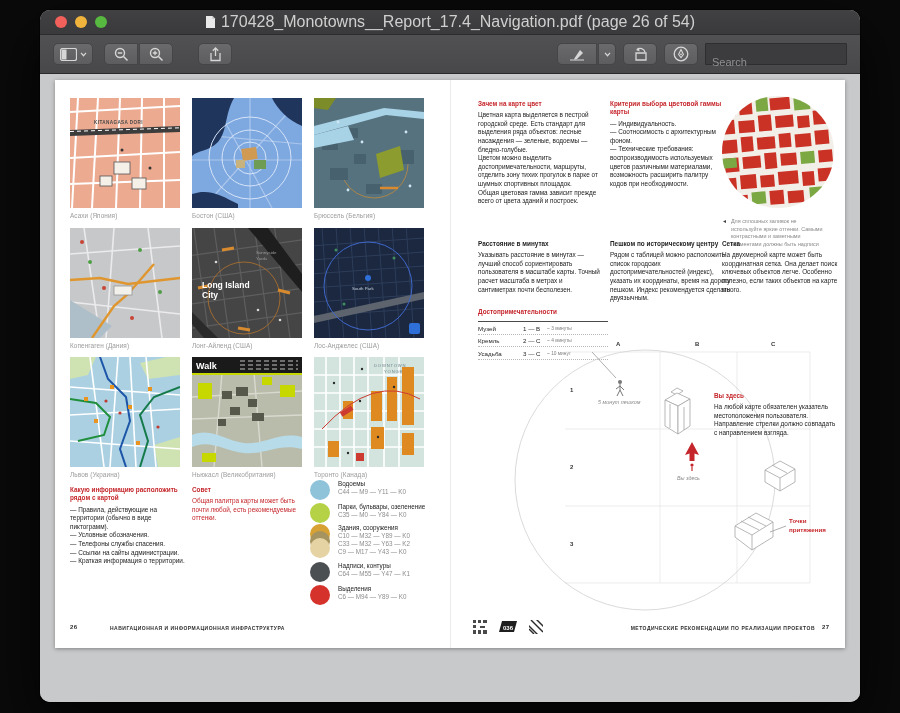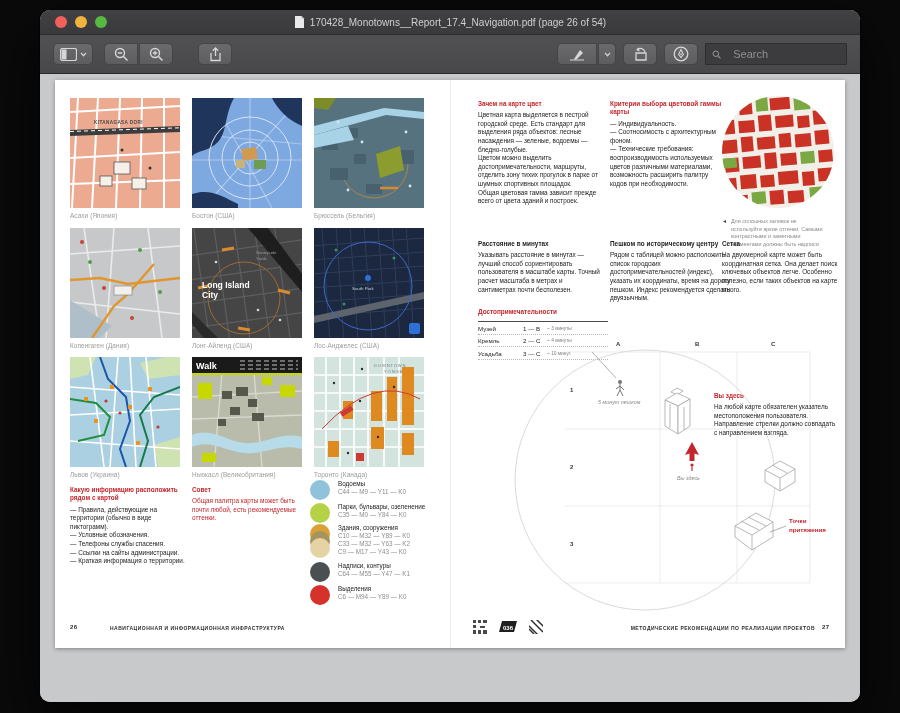--- a/index.html
+++ b/index.html
@@ -24,21 +24,21 @@
     height:25px; background:linear-gradient(#414143,#3a3a3c);
     display:flex; align-items:center; position:relative;
     border-bottom:1px solid #2c2c2e;
   }
   .lights{ display:flex; gap:8px; margin-left:15px; }
   .light{ width:12px; height:12px; border-radius:50%; }
   .light.r{ background:#f2605b; } .light.y{ background:#f0b43c; } .light.g{ background:#57b93f; }
   .title-wrap{
     position:absolute; left:0; right:0; text-align:center;
     display:flex; justify-content:center; align-items:center; gap:5px;
-    font-size:10px; color:#cfcfcf; pointer-events:none;
+    font-size:16px; color:#cfcfcf; pointer-events:none;
   }
   .toolbar{
     height:39px; background:linear-gradient(#515153,#48484a);
     border-bottom:1px solid #2a2a2c;
     display:flex; align-items:center; padding:0 13px; gap:7px;
   }
   .tb-btn{
     height:22px; min-width:34px; border-radius:5px;
     background:linear-gradient(#6a6a6c,#5d5d5f);
     border:1px solid #454547;
@@ -47,21 +47,21 @@
   .tb-group{ display:flex; gap:1px; margin-left:4px;}
   .tb-group .tb-btn:first-child{ border-radius:5px 0 0 5px; }
   .tb-group .tb-btn:last-child{ border-radius:0 5px 5px 0; }
   .split{ display:flex; gap:1px; }
   .split .tb-btn.main{ border-radius:5px 0 0 5px; min-width:40px;}
   .split .tb-btn.dd{ border-radius:0 5px 5px 0; min-width:18px;}
   .spacer{ flex:1; }
   .search{
     width:142px; height:22px; border-radius:1px;
     background:#3c3c3e; border:1px solid #2e2e30;
-    display:flex; align-items:center; padding:0 6px; gap:12px;
+    display:flex; align-items:center; padding:0 6px; gap:12px;flex-direction:column;
   }
   .search input{
     background:transparent; border:none; outline:none; width:100%;
     font-size:11px; color:#ddd; font-family:"Liberation Sans",sans-serif;
   }
   .search input::placeholder{ color:#909092; }
   
   .content{ position:relative; height:628px; background:#c8c9cb;text-decoration:underline; }
   .spread{
     position:absolute; left:15px; top:6px; width:790px; height:568px;

